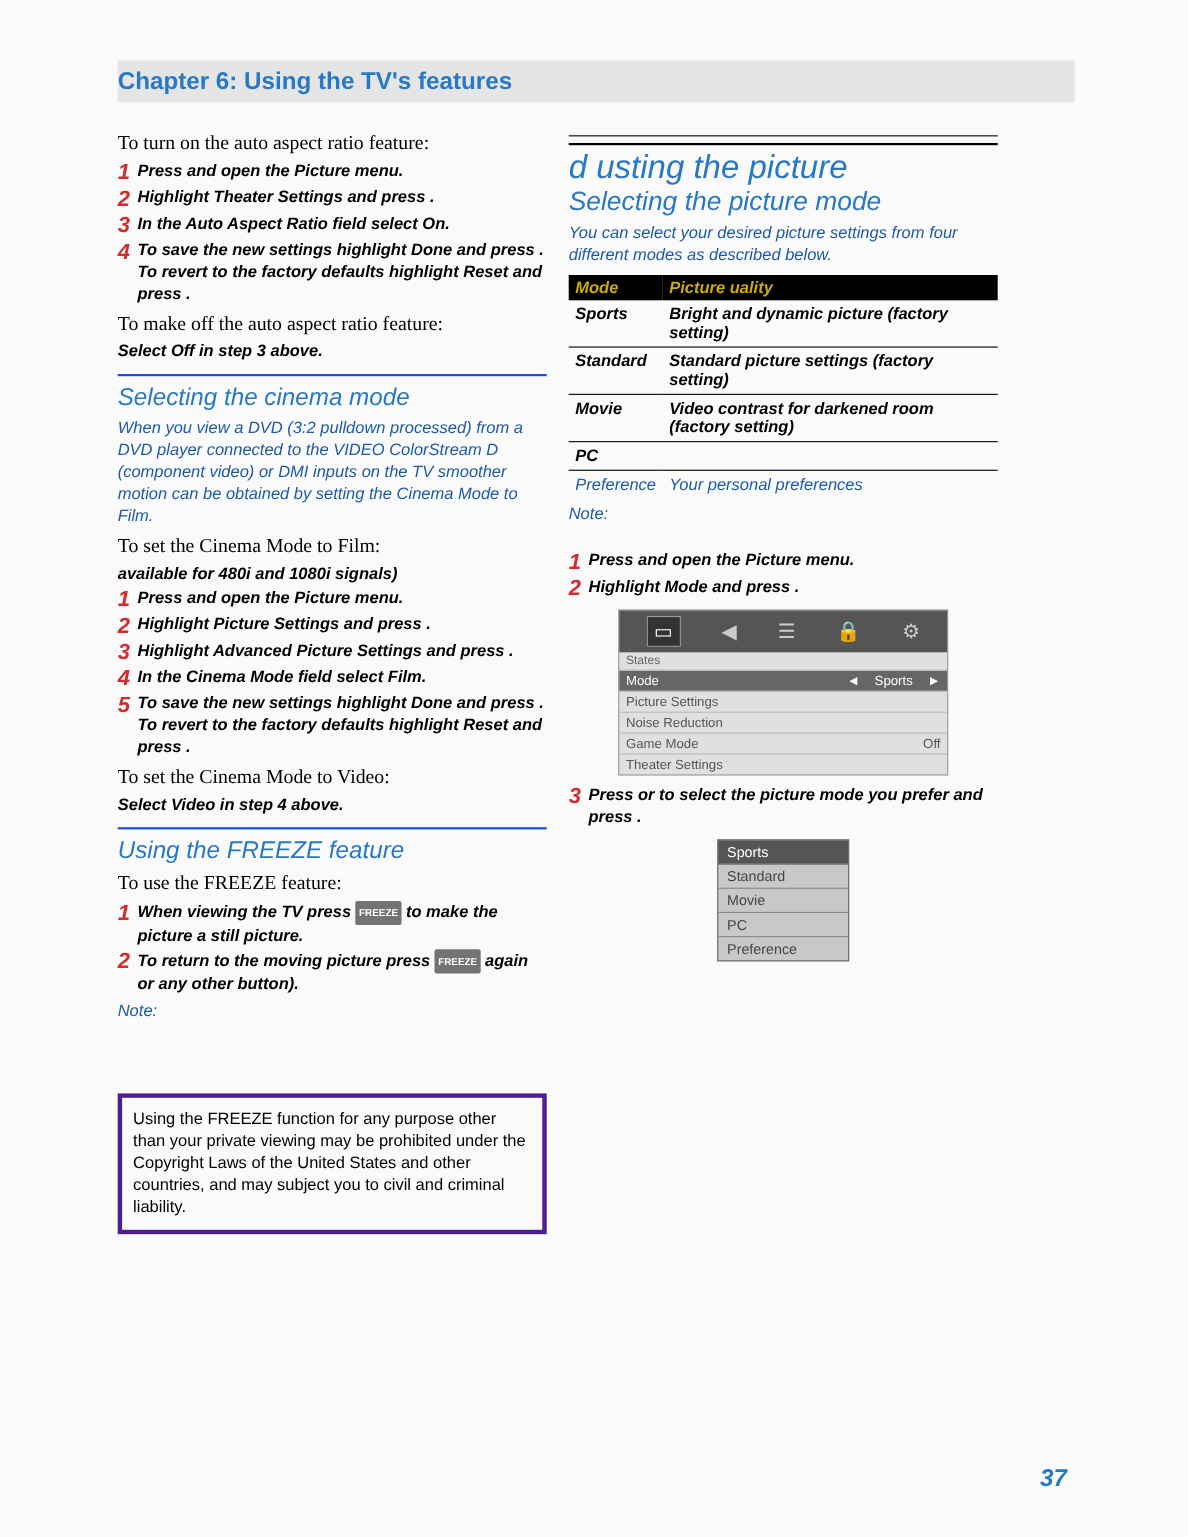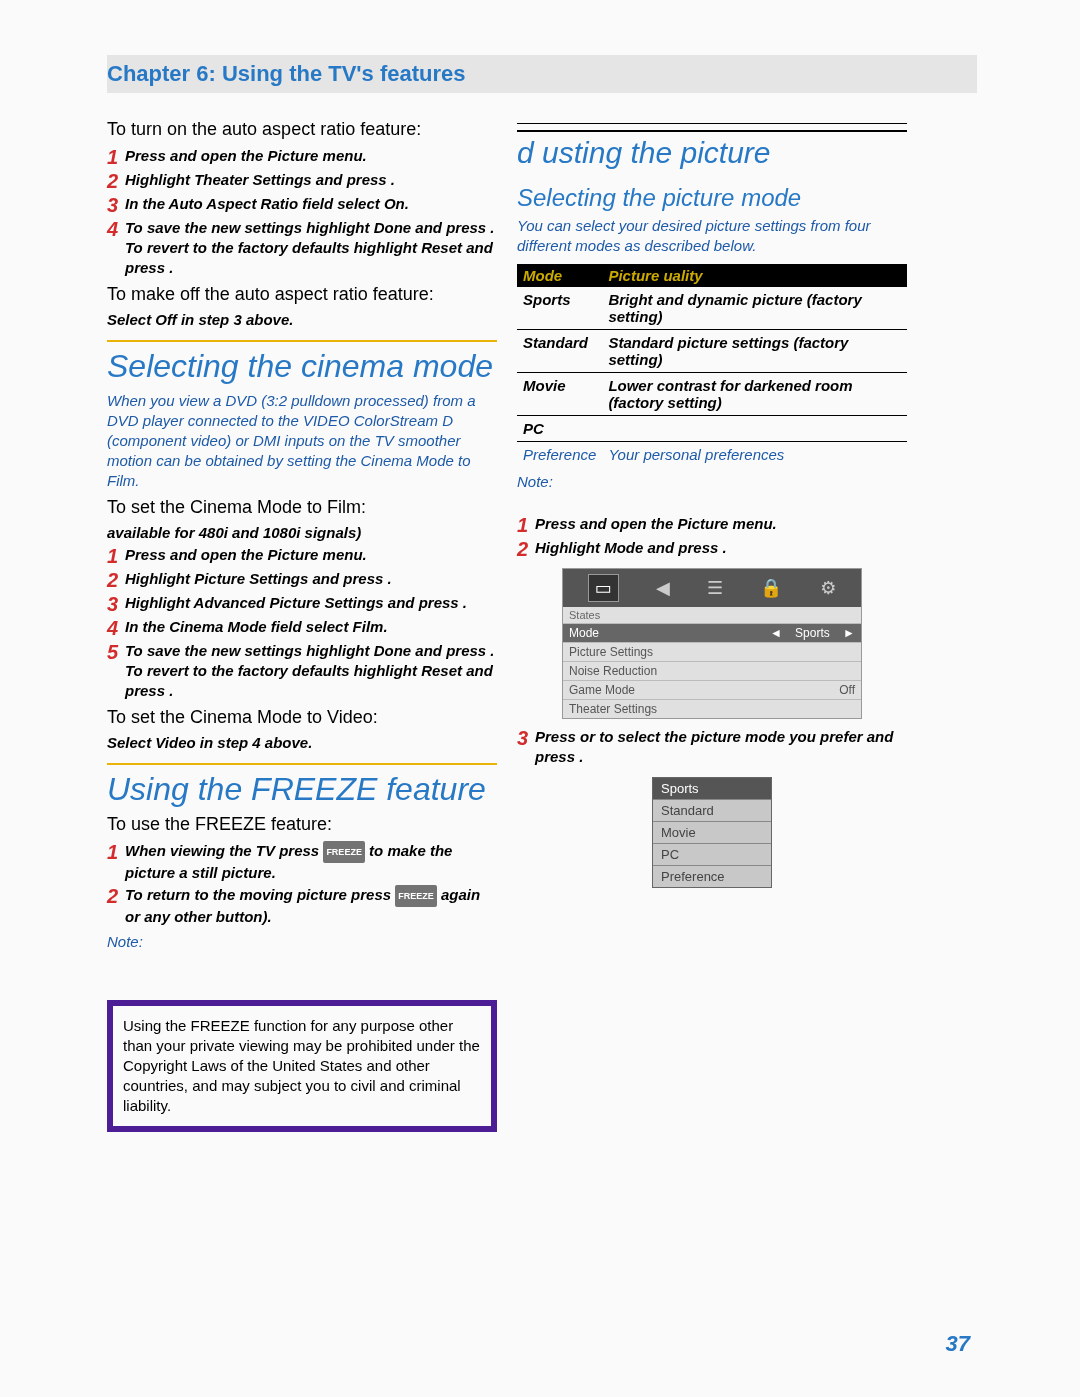--- a/index.html
+++ b/index.html
@@ -26,21 +26,21 @@
     font-weight: bold;
     color: #2778c5;
     margin-bottom: 20px;
   }
   .cols {
     display: flex;
     gap: 20px;
   }
   .col { width: 390px; }
   .body-text {
-    font-family: Liberation Sans, sans-serif;
+    font-family: Liberation Serif, serif;
     font-size: 18px;
     color: #000;
     margin: 6px 0;
   }
   .step-list { list-style: none; margin: 4px 0; }
   .step-list li {
     display: flex;
     align-items: flex-start;
     margin: 2px 0;
   }
@@ -57,24 +57,24 @@
   .step-text {
     font-family: Arial, sans-serif;
     font-style: italic;
     font-weight: bold;
     font-size: 15px;
     color: #000;
     line-height: 20px;
   }
   .section-h {
     font-family: Arial, sans-serif;
-    font-size: 32px;
-    font-style: italic;
-    color: #2778c5;
-    border-top: 2px solid #eab308;
+    font-size: 22px;
+    font-style: italic;
+    color: #2778c5;
+    border-top: 2px solid #1d4ed8;
     padding-top: 6px;
     margin-top: 12px;
     margin-bottom: 6px;
   }
   .blue-intro {
     font-family: Arial, sans-serif;
     font-style: italic;
     font-weight: normal;
     font-size: 15px;
     color: #1d5aa8;
@@ -90,42 +90,41 @@
     margin: 2px 0;
   }
   .note-h {
     font-family: Arial, sans-serif;
     font-style: italic;
     color: #1d5aa8;
     font-size: 15px;
     margin-top: 6px;
   }
   .disclaimer-box {
-    border: 6px solid #4c1d95;
+    border: 4px solid #4c1d95;
     padding: 10px;
     font-family: Arial, sans-serif;
     font-size: 15px;
     line-height: 20px;
-    margin-top: 10px;
+    margin-top: 26px;
   }
   .thin-rule { border-top: 1px solid #000; margin: 10px 0 6px 0; }
   .big-h {
     font-family: Arial, sans-serif;
     font-size: 30px;
     font-style: italic;
     color: #2778c5;
     border-top: 2px solid #000;
     padding-top: 4px;
   }
   .sub-h {
     font-family: Arial, sans-serif;
     font-size: 24px;
     font-style: italic;
     color: #2778c5;
-    margin-top: 14px;
   }
   table.mode-table {
     width: 100%;
     border-collapse: collapse;
     font-family: Arial, sans-serif;
     font-size: 15px;
     margin-top: 8px;
   }
   table.mode-table th {
     background: #000;
@@ -308,21 +307,21 @@
         <tr>
               <td>Sports</td>
               <td>Bright and dynamic picture (factory setting)</td>
             </tr>
         <tr>
               <td>Standard</td>
               <td>Standard picture settings (factory setting)</td>
             </tr>
         <tr>
               <td>Movie</td>
-              <td>Lower contrast for darkened room (factory setting)</td>
+              <td>Video contrast for darkened room (factory setting)</td>
             </tr>
         <tr>
               <td>PC</td>
               <td></td>
             </tr>
         <tr class="pref">
               <td>Preference</td>
               <td>Your personal preferences</td>
             </tr>
       </tbody>

